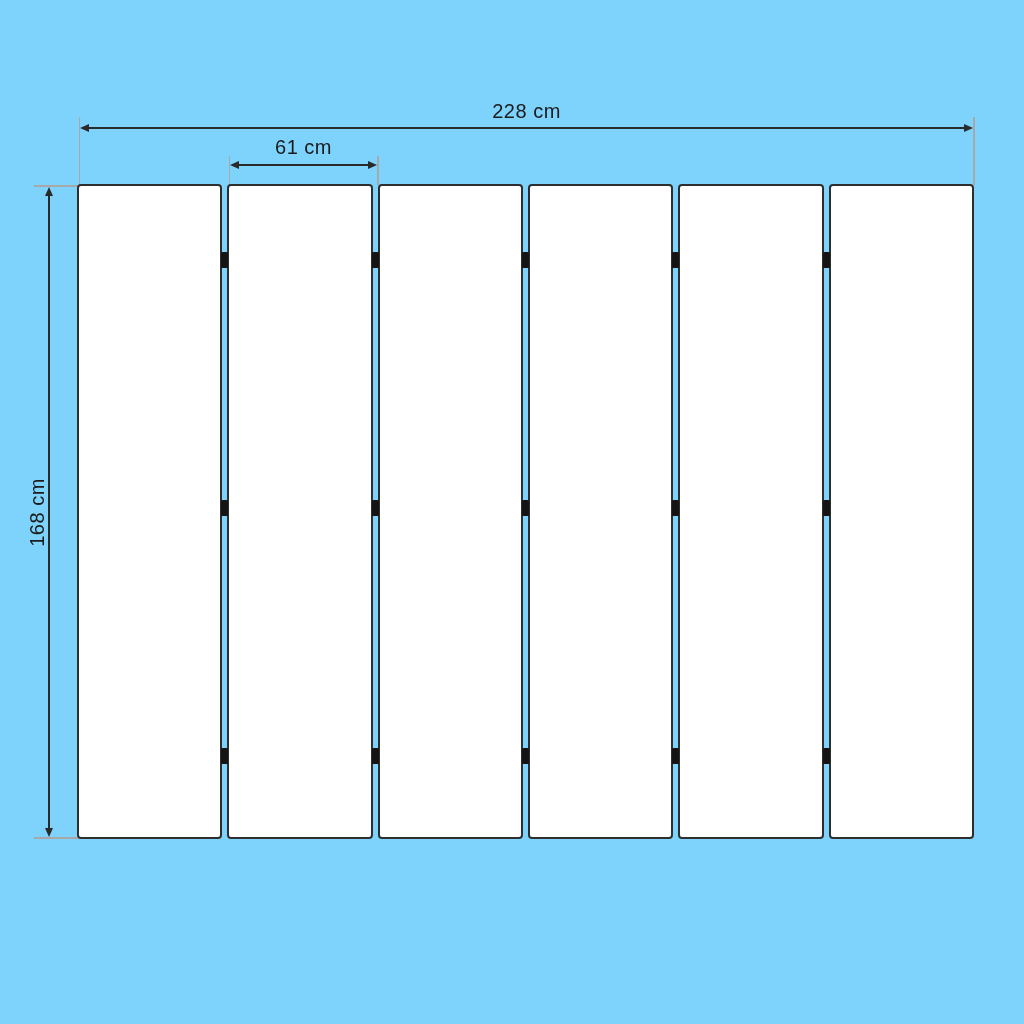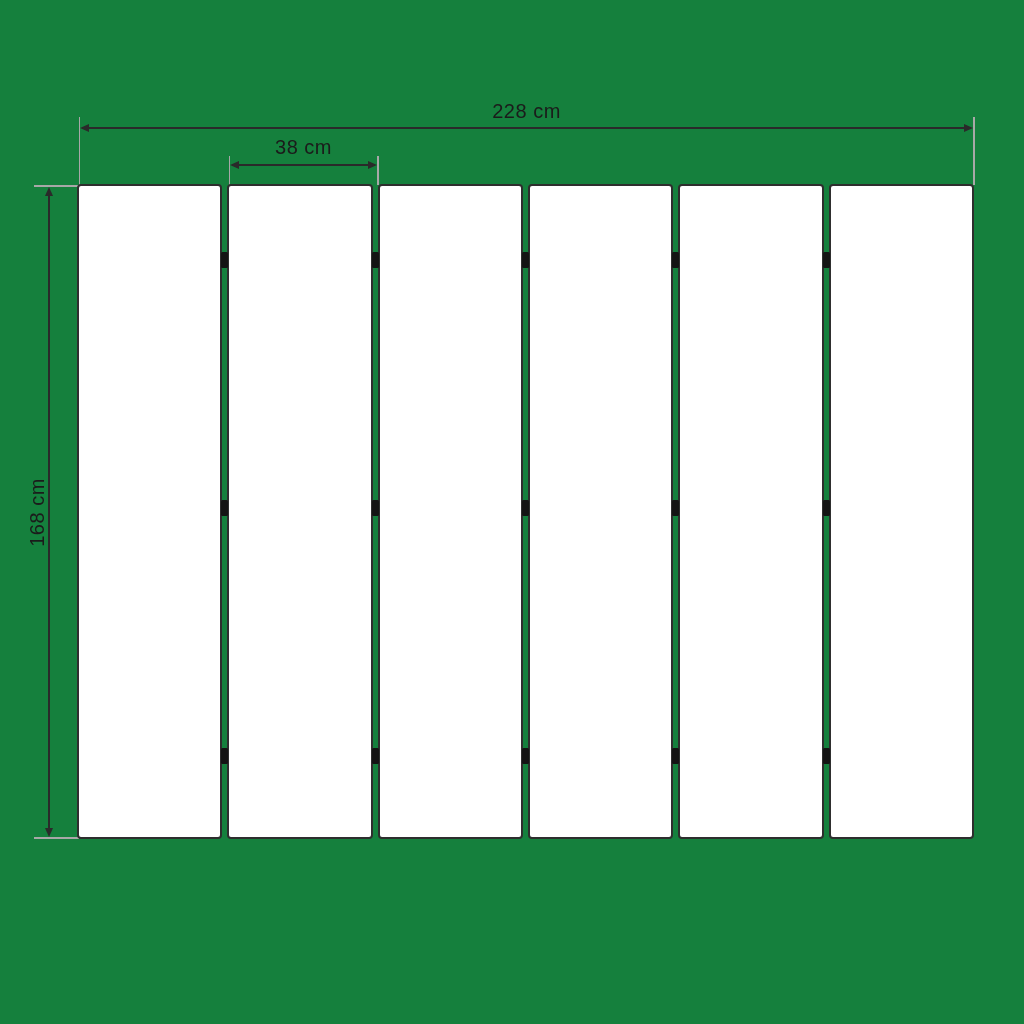--- a/index.html
+++ b/index.html
@@ -5,21 +5,21 @@
   html, body {
     margin: 0;
     padding: 0;
     background: #ffffff;
     font-family: "Liberation Sans", "DejaVu Sans", sans-serif;
   }
   .canvas {
     position: relative;
     width: 1024px;
     height: 1024px;
-    background: #15803d;
+    background: #7dd3fc;
     overflow: hidden;
   }
   
   .panels-row {
     position: absolute;
     left: 77px;
     top: 184px;
     width: 897px;
     height: 655px;
     display: flex;
@@ -89,21 +89,21 @@
 
   <div class="ext-v" style="left:78.5px; top:117px; height:68px"></div>
   <div class="ext-v" style="left:973px; top:117px; height:68px"></div>
   <div class="dim-label" style="left:80px; top:100px; width:893px">228 cm</div>
   <div class="dim-h" style="left:82px; top:127px; width:889px"></div>
   <div class="arrow left" style="left:80px; top:124px"></div>
   <div class="arrow right" style="left:964px; top:124px"></div>
 
   <div class="ext-v" style="left:228.5px; top:156px; height:29px"></div>
   <div class="ext-v" style="left:377px; top:156px; height:29px"></div>
-  <div class="dim-label" style="left:230px; top:136px; width:147px">38 cm</div>
+  <div class="dim-label" style="left:230px; top:136px; width:147px">61 cm</div>
   <div class="dim-h" style="left:232px; top:164px; width:143px"></div>
   <div class="arrow left" style="left:230px; top:161px"></div>
   <div class="arrow right" style="left:368px; top:161px"></div>
 
   <div class="ext-h" style="left:34px; top:185px; width:45px"></div>
   <div class="ext-h" style="left:34px; top:837px; width:45px"></div>
   <div class="dim-v" style="left:48px; top:190px; height:644px"></div>
   <div class="arrow up" style="left:45px; top:187px"></div>
   <div class="arrow down" style="left:45px; top:828px"></div>
   <div class="dim-label rotated" style="left:-8px; top:501px; width:90px">168 cm</div>

